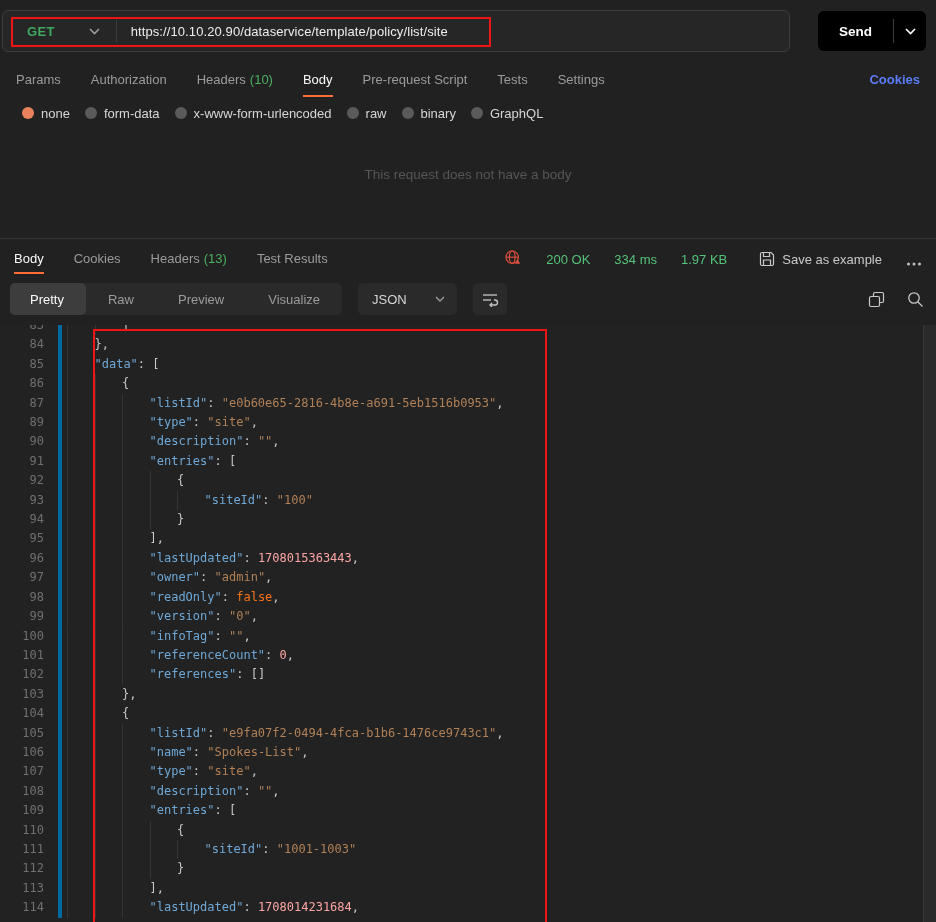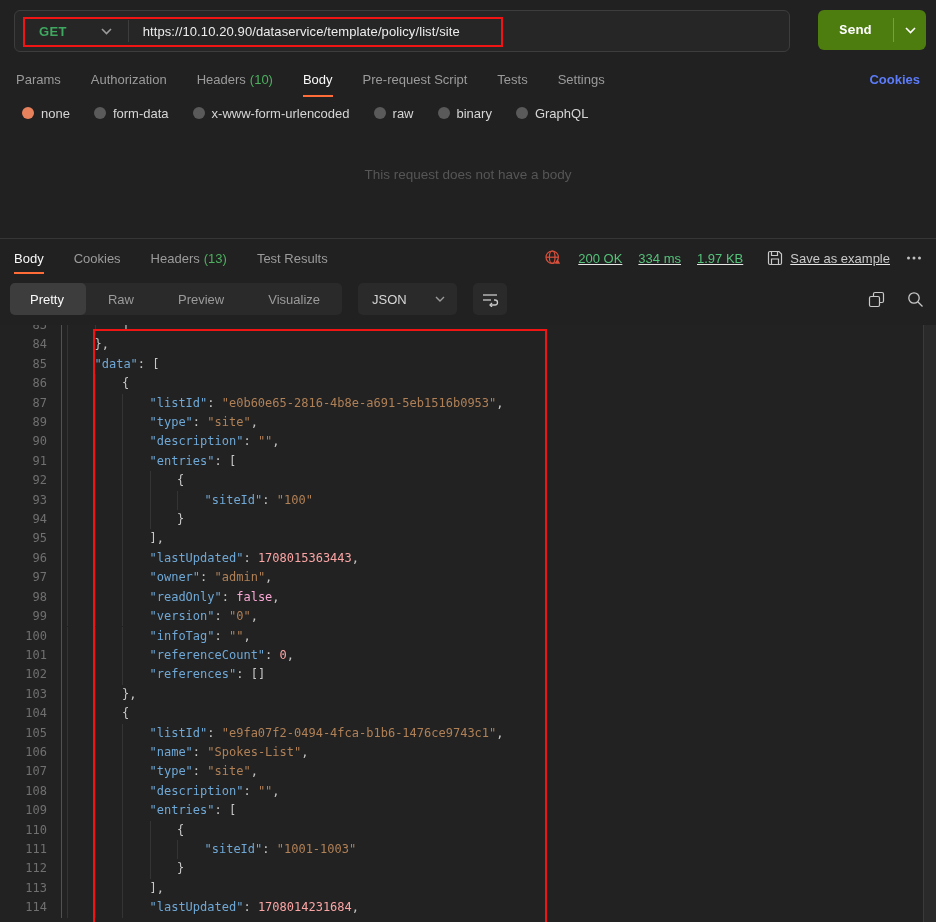--- a/index.html
+++ b/index.html
@@ -4,91 +4,91 @@
 <style>
   * { margin:0; padding:0; box-sizing:border-box; }
   html,body { width:936px; height:922px; overflow:hidden; }
   body {
     background:#212121; color:#e8e8e8;
     font-family:"Liberation Sans", sans-serif; font-size:13px;
   }
   .app { width:936px; height:922px; display:flex; flex-direction:column; }
 
   
-  .urlbar-row { display:flex; padding:10px 10px 6px 14px; gap:28px; }
+  .urlbar-row { display:flex; align-items:center; padding:10px 10px 6px 2px; gap:28px; }
   .urlbar {
     position:relative; flex:1; height:42px; display:flex; align-items:center;
     background:#262626; border:1px solid #3d3d3d; border-radius:6px;
   }
   .url-annotation {
     position:absolute; left:8px; top:6px; width:480px; height:30px;
     border:2px solid #f01414; pointer-events:none; z-index:5;
   }
   .method { display:flex; align-items:center; gap:34px; padding:0 16px 0 24px; cursor:pointer; }
   .method-label { color:#3fa860; font-weight:700; font-size:13px; letter-spacing:.3px; }
   .url-divider { width:1px; height:22px; background:#3d3d3d; margin-right:14px; }
   .url-text { color:#ededed; font-size:13px; letter-spacing:.1px; white-space:nowrap; }
   .chev { display:inline-block; }
   .send {
-    flex:0 0 108px; height:40px; background:#4d7c0f; border:none; border-radius:6px;
-    color:#fff; display:flex; align-items:center; cursor:pointer; font-family:Liberation Mono, monospace;
+    flex:0 0 108px; height:40px; background:#000000; border:none; border-radius:6px;
+    color:#fff; display:flex; align-items:center; cursor:pointer; font-family:Liberation Sans, sans-serif;
   }
   .send-label { flex:1; text-align:center; font-size:13.5px; font-weight:700; }
   .send-divider { width:1px; height:24px; background:rgba(255,255,255,.25); }
   .send-caret { flex:0 0 32px; display:flex; justify-content:center; }
 
   
   .tabs-row { display:flex; align-items:center; padding:0 16px; height:42px; }
   .tab { position:relative; color:#9b9b9b; margin-right:30px; cursor:pointer; height:100%;
          display:flex; align-items:center; gap:4px; }
   .tab .count { color:#4cb05f; }
   .tab.active { color:#fafafa; }
   .tab.active::after { content:""; position:absolute; left:0; right:0; bottom:3px; height:2px; background:#ff6c37; }
   .cookies-link { margin-left:auto; color:#5c7cfa; font-weight:700; cursor:pointer; }
 
   
-  .modes-row { display:flex; align-items:center; padding:4px 16px 10px 22px; height:32px; gap:24px; }
+  .modes-row { display:flex; align-items:center; padding:4px 16px 10px 22px; height:32px; gap:15px; }
   .mode { display:flex; align-items:center; gap:7px; color:#d6d6d6; cursor:pointer; }
   .dot { width:12px; height:12px; border-radius:50%; background:#5a5a5a; }
   .mode.sel .dot { background:#e8825d; }
 
   .empty-body { height:84px; display:flex; align-items:center; justify-content:center; }
   .empty-body span { color:#565656; font-size:13.5px; }
 
   
   .response { border-top:1px solid #363636; margin-top:22px; display:flex; flex-direction:column; flex:1; min-height:0; }
   .resp-header { display:flex; align-items:center; height:38px; padding:0 14px; }
   .resp-tabs { display:flex; align-items:center; height:100%; }
-  .resp-meta { margin-left:auto; display:flex; align-items:center; gap:16px;text-decoration:underline; }
+  .resp-meta { margin-left:auto; display:flex; align-items:flex-end; gap:24px; }
   .meta-green { color:#55c27a; font-size:13px; }
   .save-group { display:flex; align-items:center; gap:7px; color:#c9c9c9; cursor:pointer; margin-left:8px; }
   .iconbtn { display:flex; align-items:center; justify-content:center; cursor:pointer; background:none; border:none; }
 
   .view-bar { display:flex; align-items:center; padding:6px 12px 10px 10px; gap:16px; }
   .segmented { display:flex; background:#2a2a2a; border-radius:5px; padding:0; height:32px; align-items:stretch; }
   .segment { padding:0 22px; display:flex; align-items:center; color:#9b9b9b; cursor:pointer; border-radius:5px; }
   .segment.active { background:#3d3d3d; color:#fafafa;padding-left:20px; }
   .lang-select { display:flex; align-items:center; gap:28px; background:#2a2a2a; border-radius:5px;
                  height:32px; padding:0 12px 0 14px; color:#d6d6d6; cursor:pointer; }
   .wrap-btn { background:#2a2a2a; border-radius:5px; height:32px; width:34px; }
   .right-icons { margin-left:auto; display:flex; align-items:center; gap:22px; }
 
   
   .code-panel { position:relative; flex:1; min-height:0; overflow:hidden; background:#222222; }
   .code-lines { margin-top:-9px; font-family:"DejaVu Sans Mono", monospace; font-size:12px; line-height:19.4px; }
   .code-row { display:flex; }
   .gutter { flex:0 0 62px; padding-right:14px; text-align:right; color:#707070;
-            border-right:1px solid #0369a1; user-select:none; }
+            border-right:4px solid #0369a1; user-select:none; }
   .code-text { padding-left:5px; white-space:pre; }
   .ind { display:inline-block; width:27.5px; height:19.4px; vertical-align:top; border-left:1px solid #343434; }
   .tok-k { color:#6fa8d6; }
   .tok-p { color:#c8c8c8; }
   .tok-s { color:#b08057; }
   .tok-n { color:#fca5a5; }
-  .tok-b { color:#f9a8d4;text-align:center; }
+  .tok-b { color:#f97316;text-align:center; }
   .code-annotation { position:absolute; left:93px; top:4px; width:454px; height:605px;
                      border:2px solid #f01414; pointer-events:none; z-index:5; }
   .scroll-gutter { position:absolute; right:0; top:0; bottom:0; width:13px;
                    background:#2a2a2a; border-left:1px solid #3a3a3a; }
   svg { display:block; }
 </style>
 </head>
 <body>
 
 <div class="app">

